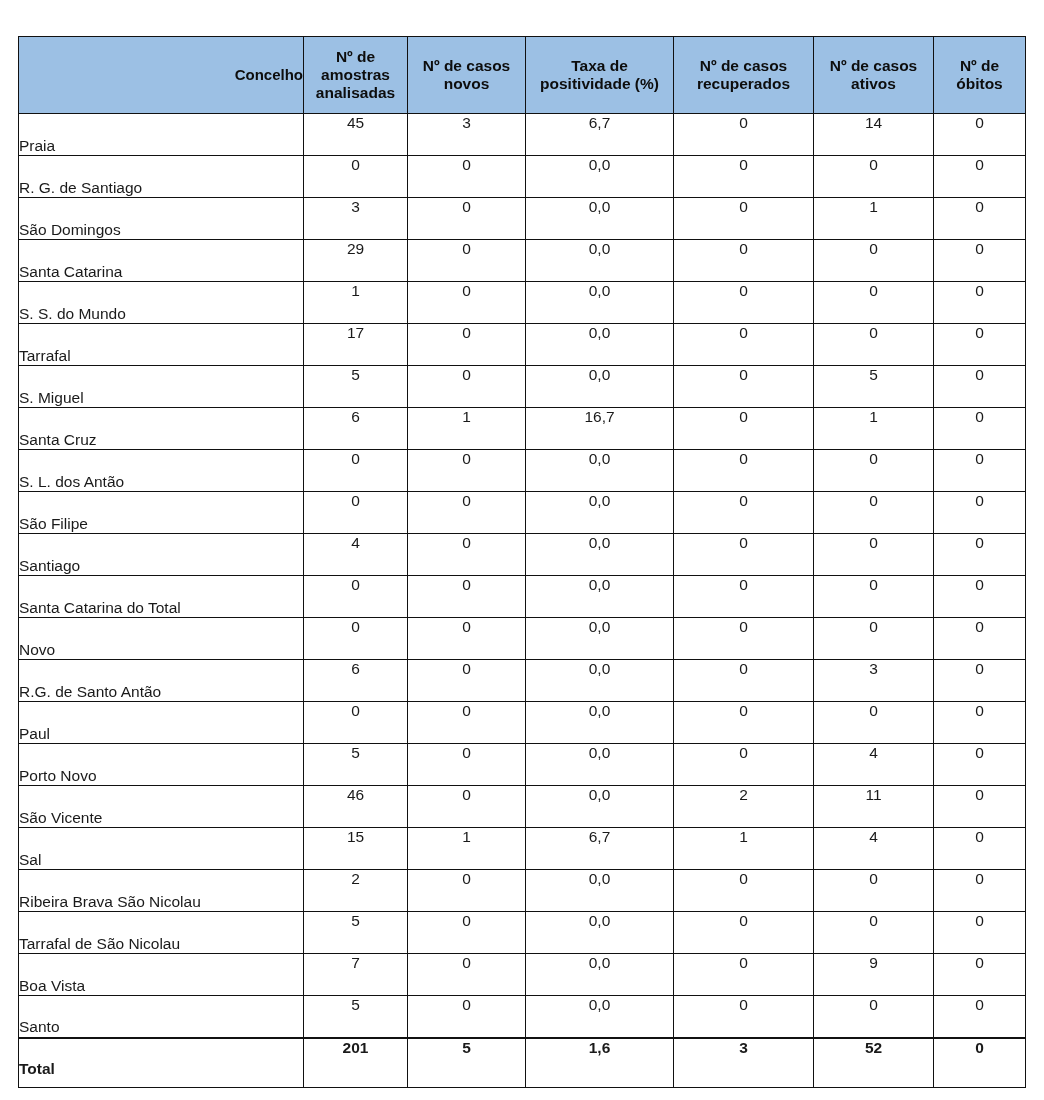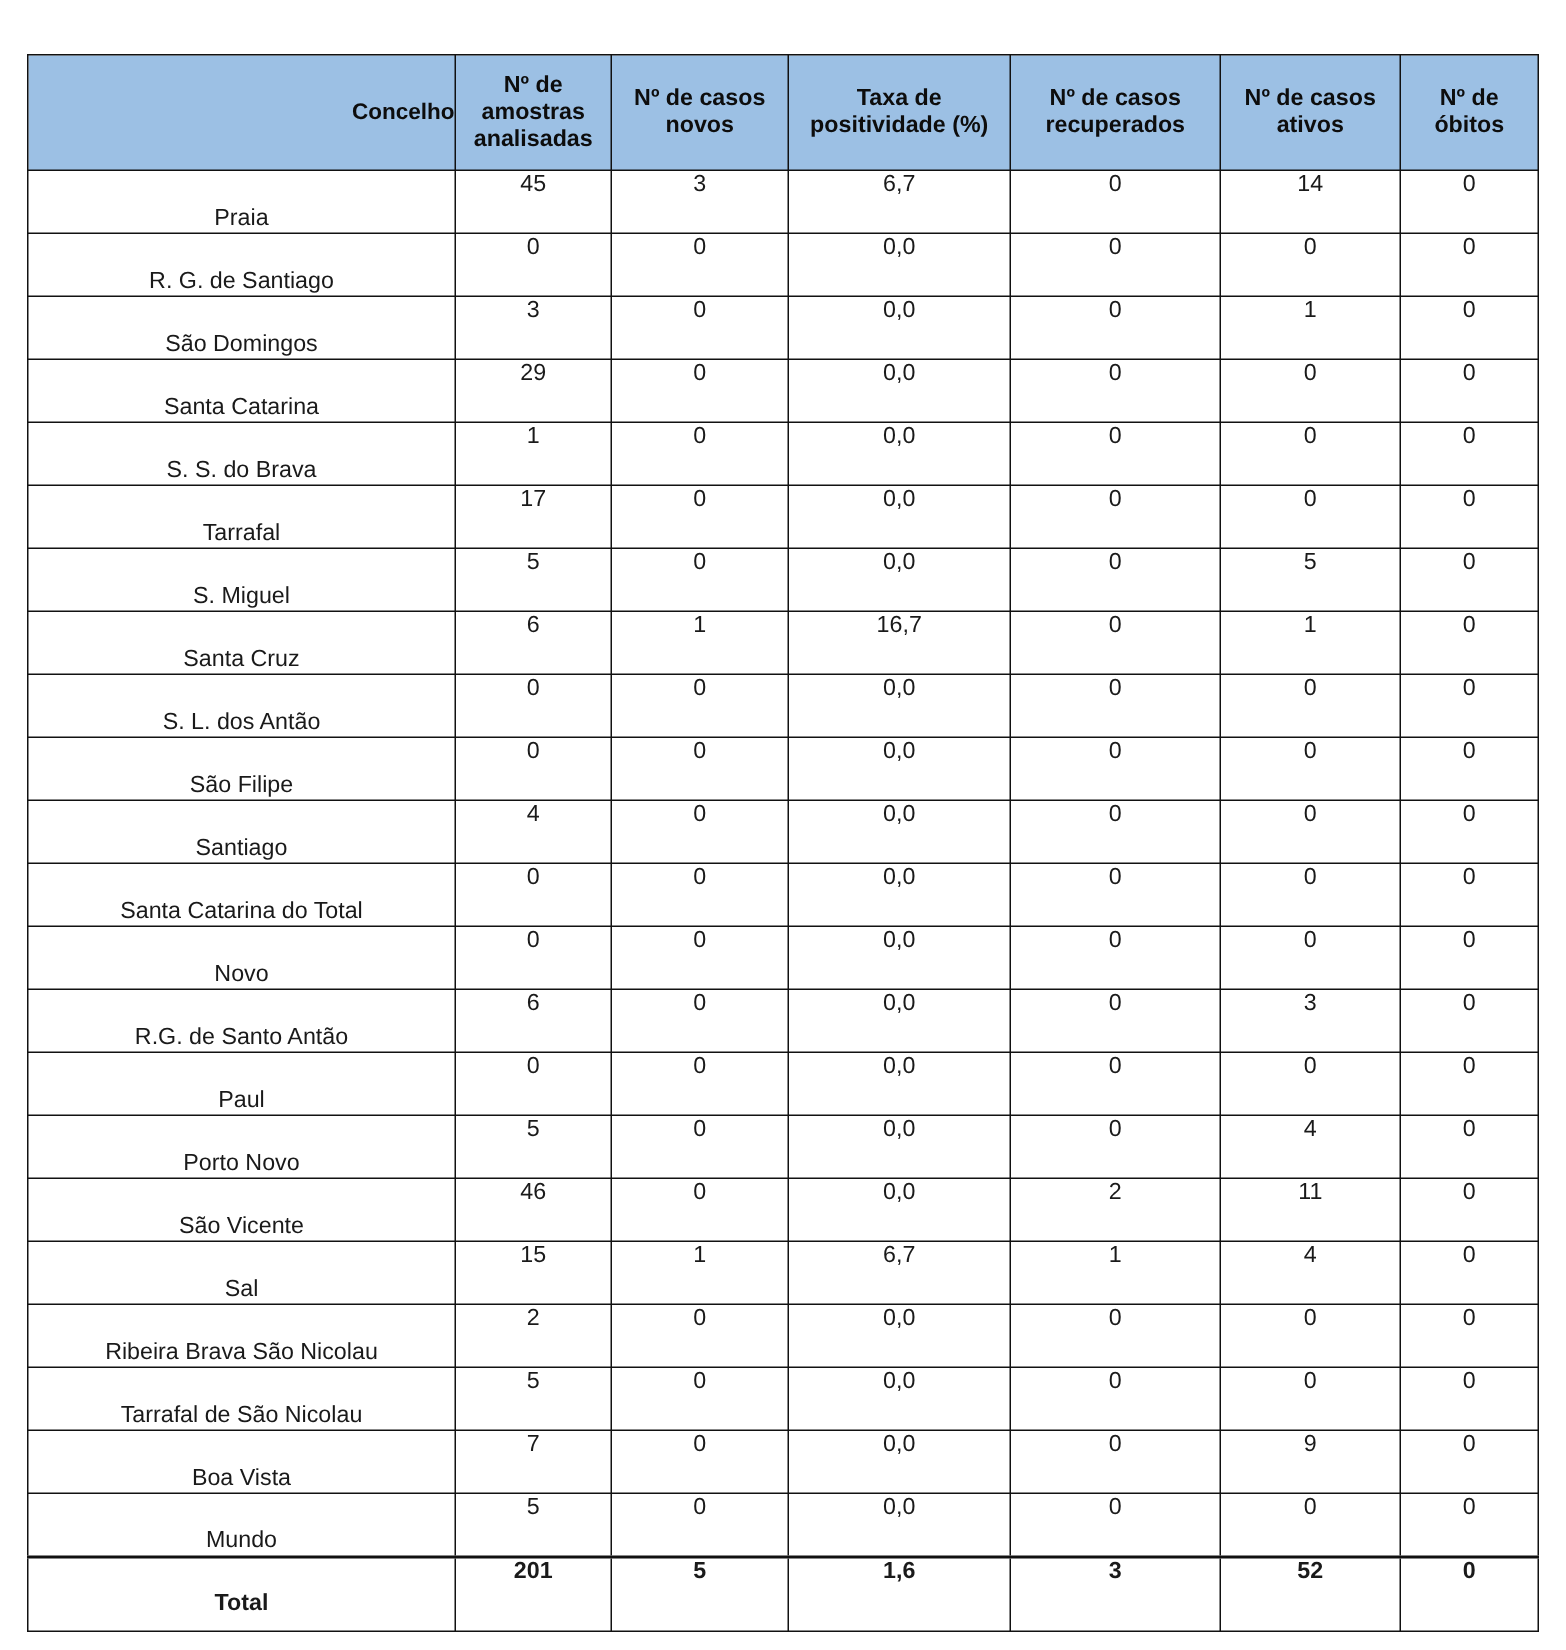--- a/index.html
+++ b/index.html
@@ -55,21 +55,21 @@
   }
   thead th.head-concelho {
     text-align: right;
     padding-left: 14px;
     font-size: 15px;
   }
 
   
   tbody tr { height: 42px; }
   td.name-cell {
-    text-align: center;
+    text-align: left;
     vertical-align: bottom;
     padding: 0 0 7px 10px;
     font-size: 15.5px;
     white-space: nowrap;
   }
   td.num-cell {
     text-align: center;
     vertical-align: top;
     padding-top: 4px;
     font-size: 15.5px;
@@ -161,21 +161,21 @@
         <tr>
           <td class="name-cell">Santa Catarina</td>
           <td class="num-cell">29</td>
           <td class="num-cell">0</td>
           <td class="num-cell">0,0</td>
           <td class="num-cell">0</td>
           <td class="num-cell">0</td>
           <td class="num-cell">0</td>
         </tr>
         <tr>
-          <td class="name-cell">S. S. do Brava</td>
+          <td class="name-cell">S. S. do Mundo</td>
           <td class="num-cell">1</td>
           <td class="num-cell">0</td>
           <td class="num-cell">0,0</td>
           <td class="num-cell">0</td>
           <td class="num-cell">0</td>
           <td class="num-cell">0</td>
         </tr>
         <tr>
           <td class="name-cell">Tarrafal</td>
           <td class="num-cell">17</td>
@@ -314,21 +314,21 @@
         <tr>
           <td class="name-cell">Boa Vista</td>
           <td class="num-cell">7</td>
           <td class="num-cell">0</td>
           <td class="num-cell">0,0</td>
           <td class="num-cell">0</td>
           <td class="num-cell">9</td>
           <td class="num-cell">0</td>
         </tr>
         <tr>
-          <td class="name-cell">Mundo</td>
+          <td class="name-cell">Santo</td>
           <td class="num-cell">5</td>
           <td class="num-cell">0</td>
           <td class="num-cell">0,0</td>
           <td class="num-cell">0</td>
           <td class="num-cell">0</td>
           <td class="num-cell">0</td>
         </tr>
         <tr class="total-row">
           <td class="name-cell">Total</td>
           <td class="num-cell">201</td>

